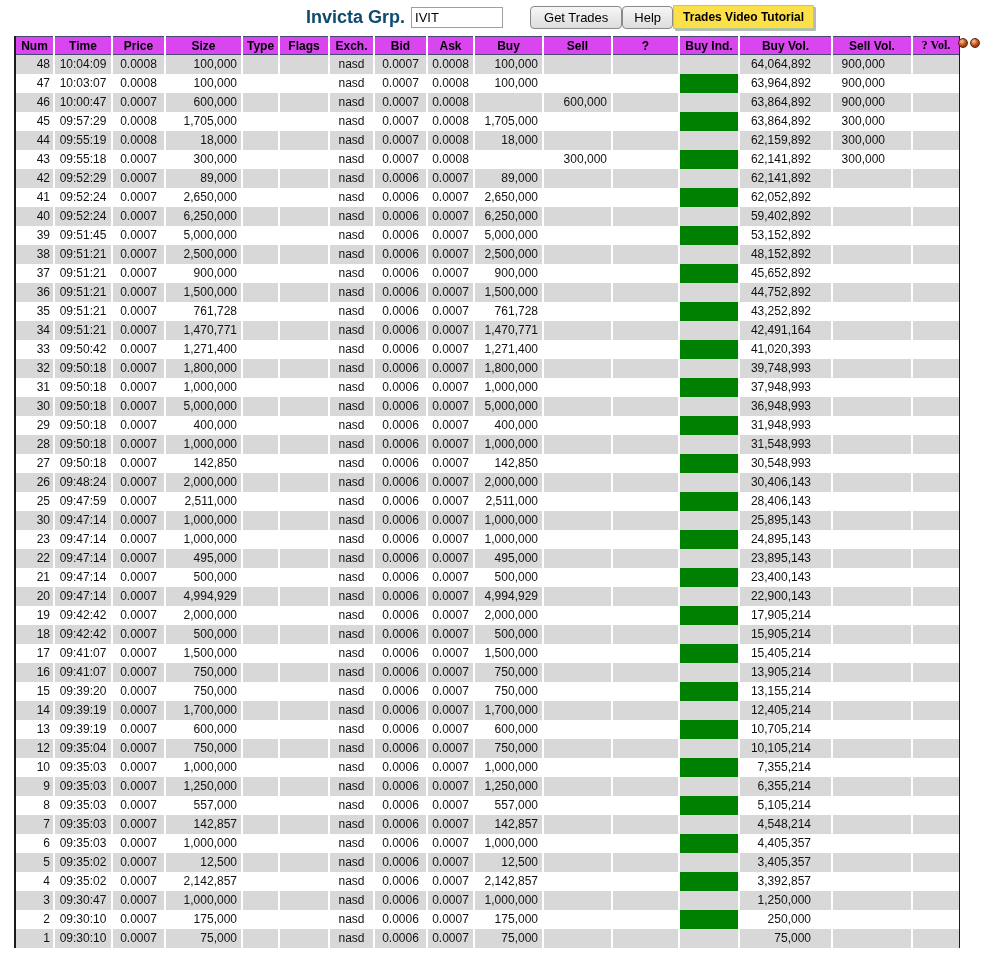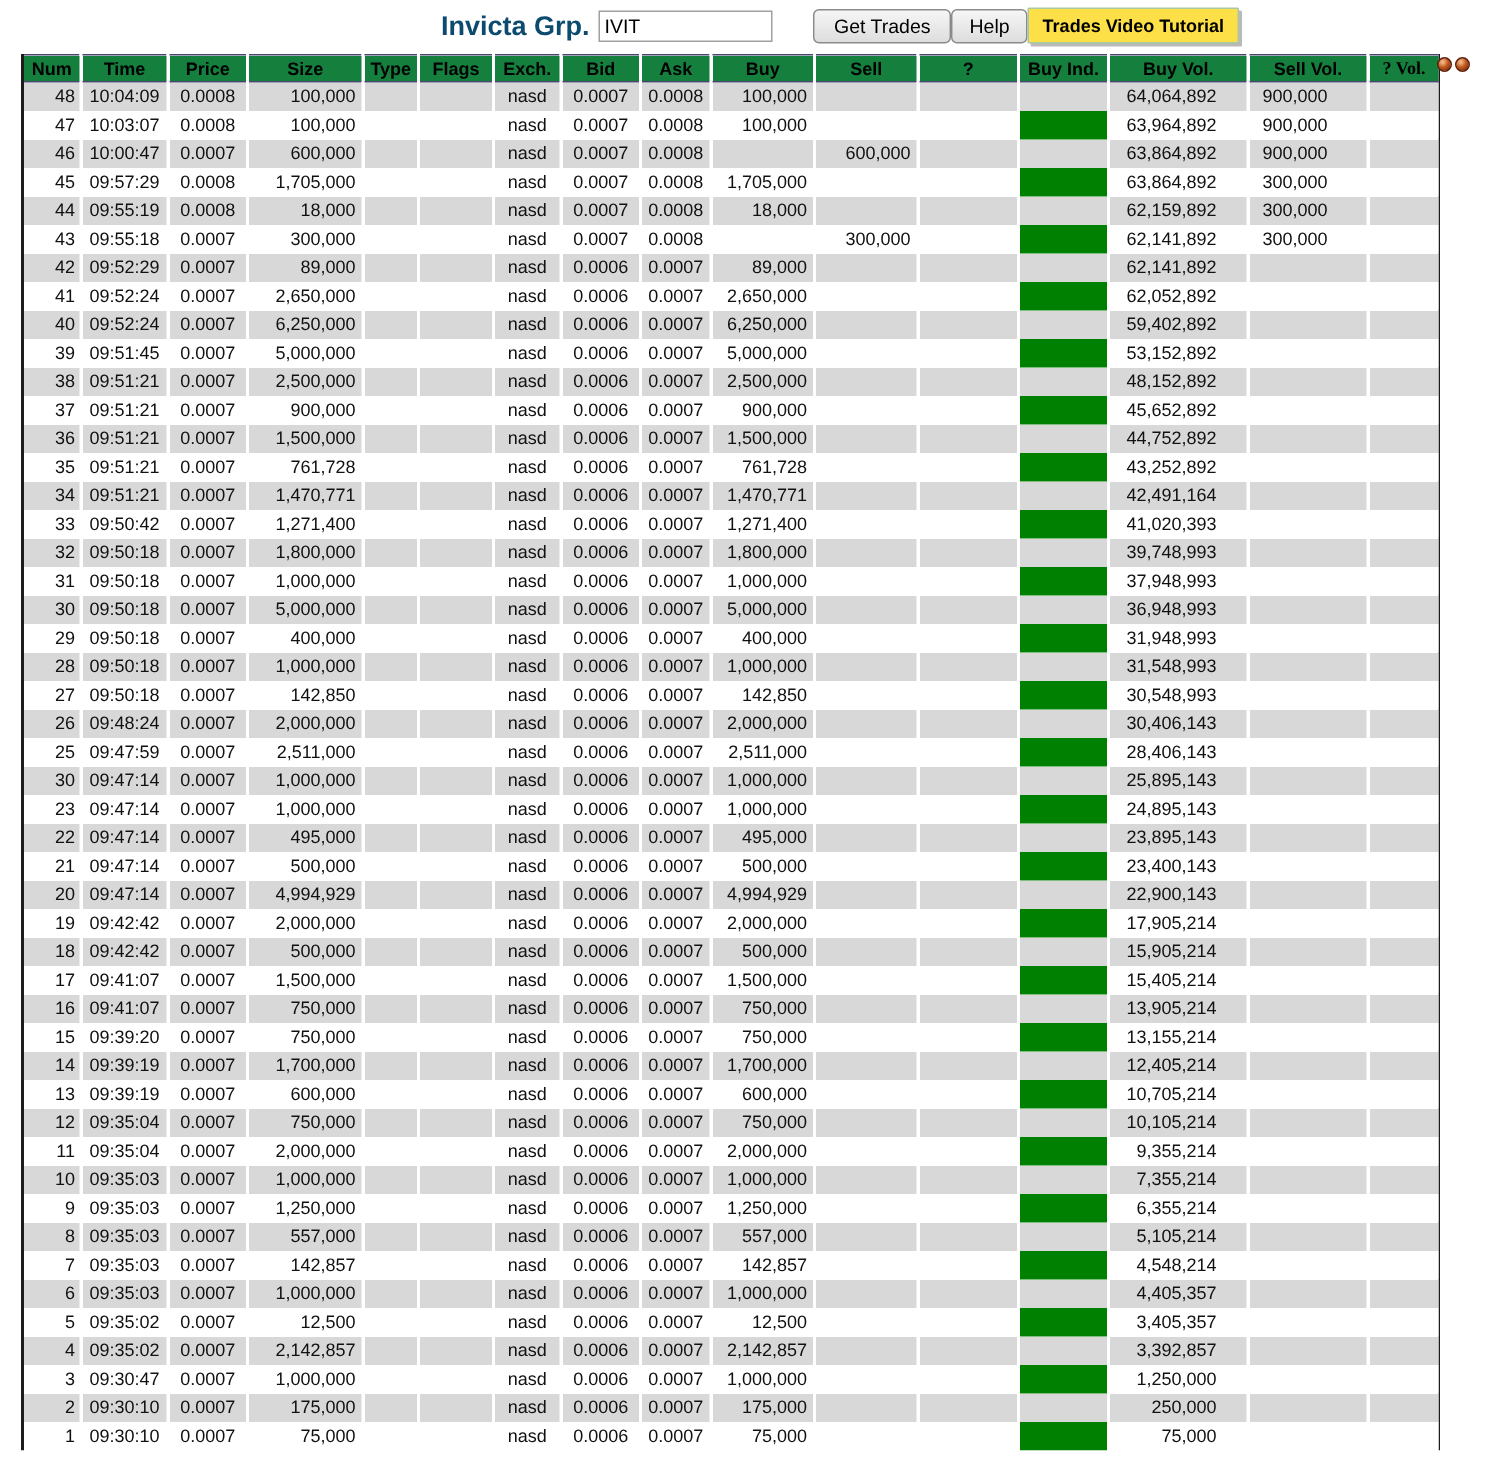--- a/index.html
+++ b/index.html
@@ -2,21 +2,21 @@
 <html><head>
 <meta charset="utf-8">
 <style>
   * { box-sizing: border-box; }
   html, body { margin: 0; padding: 0; background: #fff; font-family: "Liberation Sans", sans-serif; }
   body { width: 1005px; position: relative; }
 
   
   .topbar { height: 34px; display: flex; align-items: center; justify-content: center; padding-left: 115px; }
   .title { font-size: 18px; font-weight: bold; color: #0c4a6e; margin-right: 6px; white-space: nowrap; }
-  .symbol-input { width: 116px; height: 21px; border: 1px solid #a0a0a0; font-family: "Liberation Sans", sans-serif; font-size: 13px; padding: 0 3px; margin-right: 27px; }
+  .symbol-input { width: 92px; height: 21px; border: 1px solid #a0a0a0; font-family: "Liberation Sans", sans-serif; font-size: 13px; padding: 0 3px; margin-right: 27px; }
   .btn { font-family: "Liberation Sans", sans-serif; font-size: 13px; color: #000; background: linear-gradient(#f6f6f6, #dddddd); border: 1px solid #8a8a8a; border-radius: 4px; padding: 3px 13px; cursor: pointer; }
   .btn.help { padding: 3px 11px; }
   .btn.tutorial { background: #fde047; border: 1px solid #a9c9a1; border-radius: 1px; font-size: 12px; font-weight: bold; padding: 4px 9px; box-shadow: 2px 2px 0 #b9b9b9; margin-right: 0; }
 
   
   .table-wrap { margin: 2px 0 0 14px; width: 946px; border-left: 2px solid #1c1c1c; border-right: 1px solid #1c1c1c; }
   table { border-collapse: collapse; table-layout: fixed; width: 943px; }
   col.col-num      { width: 38px; }
   col.col-time     { width: 58px; }
   col.col-price    { width: 53px; }
@@ -27,21 +27,21 @@
   col.col-bid      { width: 53px; }
   col.col-ask      { width: 47px; }
   col.col-buy      { width: 69px; }
   col.col-sell     { width: 69px; }
   col.col-q        { width: 67px; }
   col.col-buy_ind  { width: 60px; }
   col.col-buy_vol  { width: 93px; }
   col.col-sell_vol { width: 80px; }
   col.col-q_vol    { width: 47px; }
 
-  th { background: #15803d; color: #000; font-size: 12px; font-weight: bold; height: 18px;
+  th { background: #d946ef; color: #000; font-size: 12px; font-weight: bold; height: 18px;
        border-top: 1px solid #46466e; border-bottom: 1px solid #46466e; border-right: 2px solid #fff;
        text-align: center; white-space: nowrap; overflow: hidden; padding: 0; }
   th:last-child { border-right: none; font-family: Liberation Serif, serif; }
 
   td { height: 19px; font-size: 12px; color: #111; padding: 0; white-space: nowrap; overflow: hidden;
        border-right: 2px solid #fff; background: #fff; }
   td:last-child { border-right: none; }
   tbody tr:nth-child(odd) td { background: #d8d8d8; }
   tbody td.col-buy_ind { background: #008000; }
 
@@ -777,38 +777,20 @@
           <td class="col-ask">0.0007</td>
           <td class="col-buy">750,000</td>
           <td class="col-sell"></td>
           <td class="col-q"></td>
           <td class="col-buy_ind"></td>
           <td class="col-buy_vol">10,105,214</td>
           <td class="col-sell_vol"></td>
           <td class="col-q_vol"></td>
         </tr>
         <tr>
-          <td class="col-num">11</td>
-          <td class="col-time">09:35:04</td>
-          <td class="col-price">0.0007</td>
-          <td class="col-size">2,000,000</td>
-          <td class="col-type"></td>
-          <td class="col-flags"></td>
-          <td class="col-exch">nasd</td>
-          <td class="col-bid">0.0006</td>
-          <td class="col-ask">0.0007</td>
-          <td class="col-buy">2,000,000</td>
-          <td class="col-sell"></td>
-          <td class="col-q"></td>
-          <td class="col-buy_ind"></td>
-          <td class="col-buy_vol">9,355,214</td>
-          <td class="col-sell_vol"></td>
-          <td class="col-q_vol"></td>
-        </tr>
-        <tr>
           <td class="col-num">10</td>
           <td class="col-time">09:35:03</td>
           <td class="col-price">0.0007</td>
           <td class="col-size">1,000,000</td>
           <td class="col-type"></td>
           <td class="col-flags"></td>
           <td class="col-exch">nasd</td>
           <td class="col-bid">0.0006</td>
           <td class="col-ask">0.0007</td>
           <td class="col-buy">1,000,000</td>

